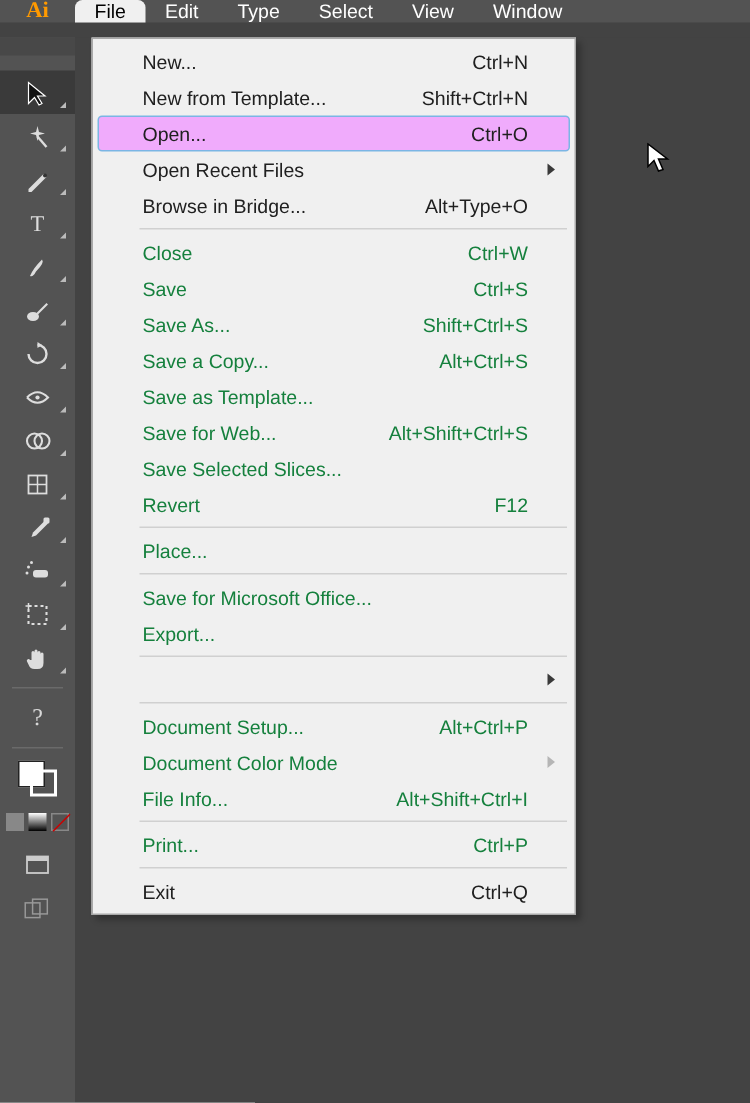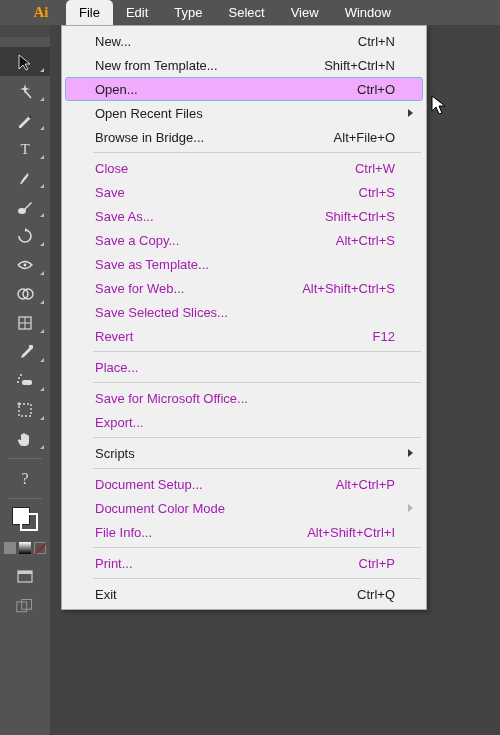--- a/index.html
+++ b/index.html
@@ -5,25 +5,24 @@
   * { margin: 0; padding: 0; box-sizing: border-box; }
   html, body { width: 500px; height: 735px; overflow: hidden; }
   body {
     font-family: "Segoe UI", Tahoma, sans-serif;
     font-size: 13px;
     background: #434343;
     position: relative;
     color: #d8d8d8;
   }
   .top-bar {
-    height: 25px;
+    height: 15px;
     background: #535353;
     display: flex;
     align-items: stretch;
-    padding-left: 16px;
   }
   .app-logo {
     width: 50px;
     display: flex;
     align-items: center;
     justify-content: center;
     font-family: Georgia, serif;
     font-weight: bold;
     font-size: 15px;
     color: #ff9a00;
@@ -88,36 +87,36 @@
     background: #5a5a5a;
     border-top-right-radius: 3px;
     border-bottom-right-radius: 3px;
     display: flex; align-items: center; justify-content: center;
     font-size: 9px; color: #ddd;
   }
   .dropdown {
     position: absolute;
     left: 61px;
     top: 25px;
-    width: 366px;
+    width: 323px;
     background: #f0f0f0;
     border: 1px solid #a9a9a9;
     box-shadow: 3px 3px 4px rgba(0,0,0,0.25);
     padding: 3px;
   }
   .dd-row {
     display: flex;
     align-items: center;
     height: 24px;
     padding: 0 28px 0 30px;
     color: #202020;
     cursor: default;
     position: relative;
   }
-  .dd-row.disabled { color: #a21caf; }
+  .dd-row.disabled { color: #15803d; }
   .dd-row.hovered {
     background: #f0abfc;
     border: 1px solid #7bb6e4;
     border-radius: 3px;
     height: 24px;
     padding: 0 27px 0 29px;
   }
   .dd-label { flex: 1; text-align: left; white-space: nowrap; }
   .dd-shortcut { text-align: left; white-space: nowrap; }
   .dd-sub {
@@ -341,21 +340,21 @@
     <div class="dd-row hovered">
       <span class="dd-label">Open...</span>
       <span class="dd-shortcut">Ctrl+O</span>
     </div>
     <div class="dd-row">
       <span class="dd-label">Open Recent Files</span>
       <span class="dd-sub"></span>
     </div>
     <div class="dd-row">
       <span class="dd-label">Browse in Bridge...</span>
-      <span class="dd-shortcut">Alt+File+O</span>
+      <span class="dd-shortcut">Alt+Type+O</span>
     </div>
     <div class="dd-sep"></div>
     <div class="dd-row disabled">
       <span class="dd-label">Close</span>
       <span class="dd-shortcut">Ctrl+W</span>
     </div>
     <div class="dd-row disabled">
       <span class="dd-label">Save</span>
       <span class="dd-shortcut">Ctrl+S</span>
     </div>
@@ -387,21 +386,20 @@
     </div>
     <div class="dd-sep"></div>
     <div class="dd-row disabled">
       <span class="dd-label">Save for Microsoft Office...</span>
     </div>
     <div class="dd-row disabled">
       <span class="dd-label">Export...</span>
     </div>
     <div class="dd-sep"></div>
     <div class="dd-row">
-      <span class="dd-label">Scripts</span>
       <span class="dd-sub"></span>
     </div>
     <div class="dd-sep"></div>
     <div class="dd-row disabled">
       <span class="dd-label">Document Setup...</span>
       <span class="dd-shortcut">Alt+Ctrl+P</span>
     </div>
     <div class="dd-row disabled">
       <span class="dd-label">Document Color Mode</span>
       <span class="dd-sub"></span>

